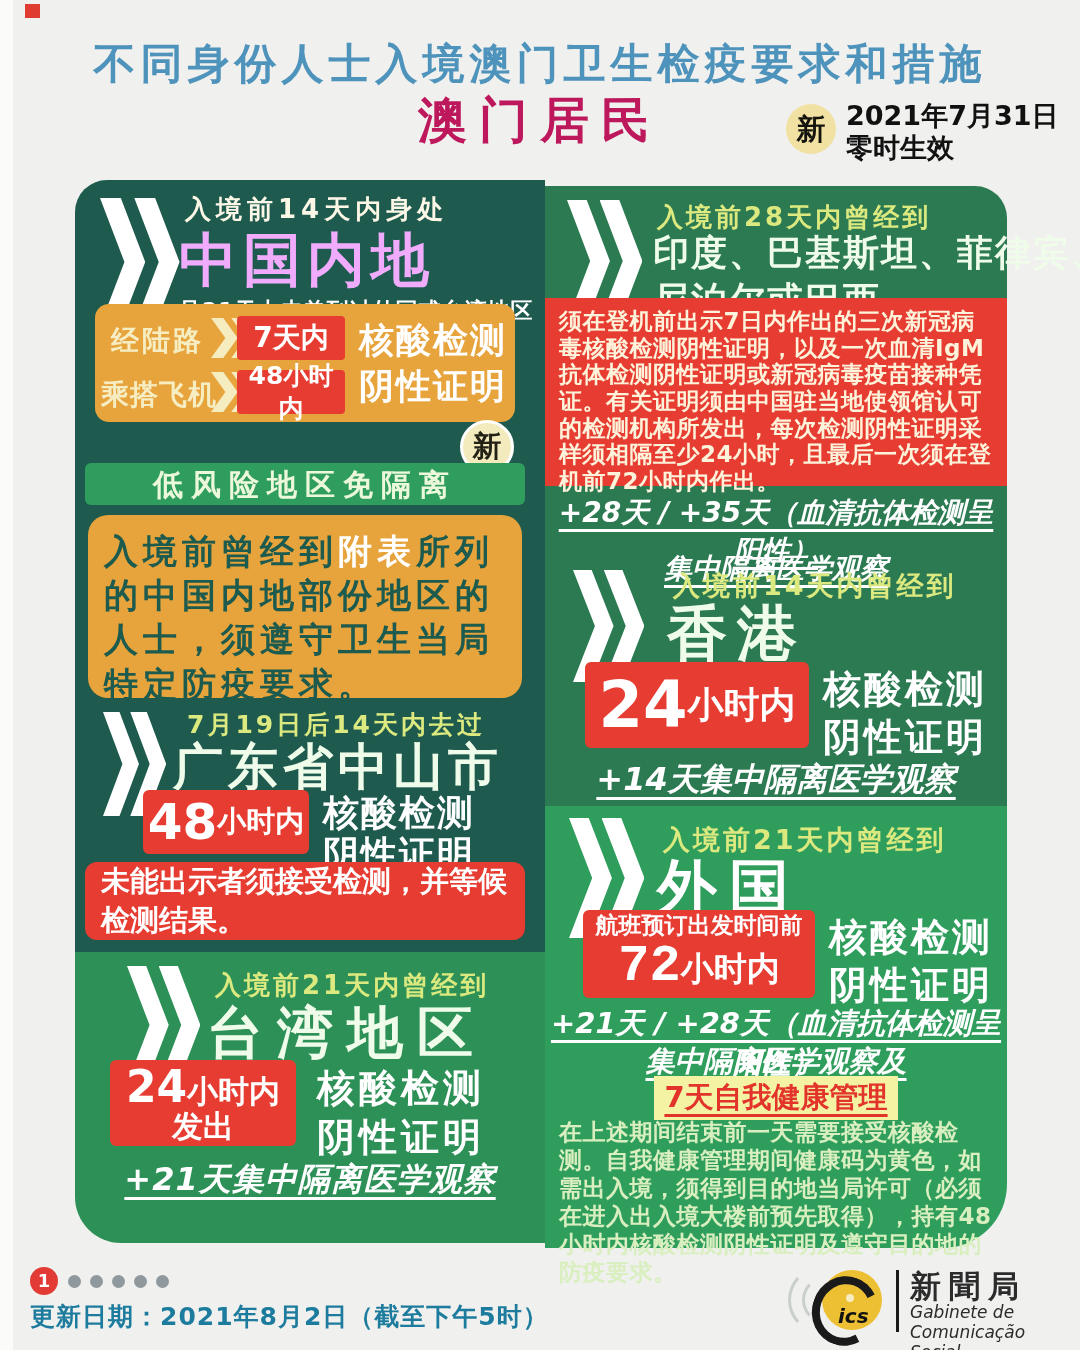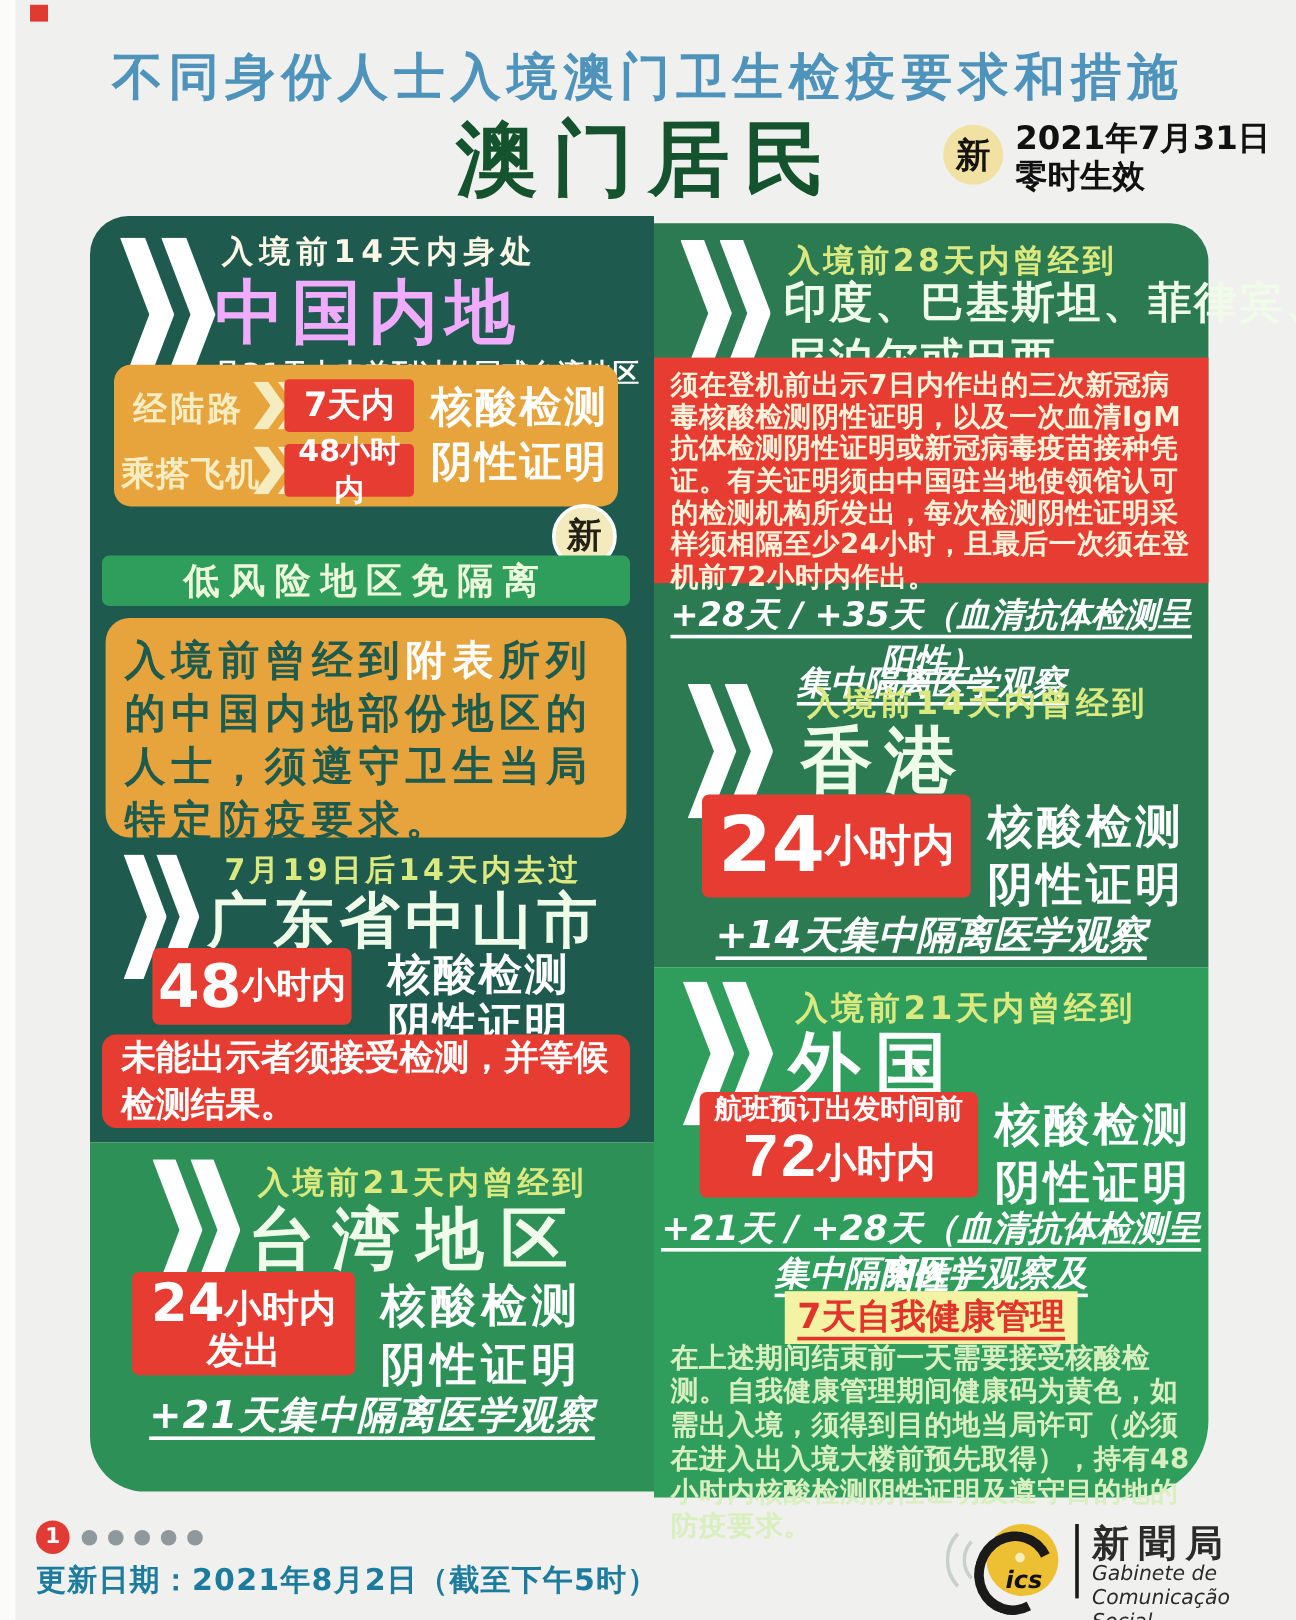--- a/index.html
+++ b/index.html
@@ -26,21 +26,21 @@
 </style>
 </head>
 <body>
 
 <div id="page">
 
   <div class="abs" style="left:0;top:0;width:13px;height:1350px;background:#fbfbfa;"></div>
   <div class="abs" style="left:25px;top:4px;width:15px;height:14px;background:#e03b30;"></div>
 
   <div class="abs ctr b" style="top:36px;font-size:42px;color:#4e93bb;letter-spacing:5px;">不同身份人士入境澳门卫生检疫要求和措施</div>
-  <div class="abs ctr b" style="top:88px;font-size:68px;color:#14532d;letter-spacing:12px;">澳门居民</div>
+  <div class="abs ctr b" style="top:88px;font-size:49px;color:#be185d;letter-spacing:12px;">澳门居民</div>
   <div class="abs b" style="left:786px;top:104px;width:50px;height:50px;border-radius:50%;background:#f1e2a3;color:#15130d;font-size:29px;line-height:50px;text-align:center;">新</div>
   <div class="abs b" style="left:846px;top:100px;font-size:27px;color:#111111;line-height:1.2;">
     <div>2021年7月31日</div>
     <div>零时生效</div>
   </div>
 
   <div class="panel" style="left:75px;top:180px;width:470px;height:772px;background:#1e5a4e;border-radius:32px 0 0 0;">
 
     <div class="chev" style="left:25px;top:18px;width:78px;height:128px;">
         <i></i>
@@ -81,21 +81,21 @@
     </div>
 
     <div class="abs b" style="left:10px;top:283px;width:440px;height:42px;background:#2f9e5c;border-radius:6px;color:#ecf8da;font-size:30px;letter-spacing:8px;text-align:center;line-height:44px;">低风险地区免隔离</div>
 
     <div class="chev" style="left:28px;top:532px;width:62px;height:104px;">
         <i></i>
         <i></i>
       </div>
     <div class="abs prelabel" style="left:112px;top:528px;font-size:25px;white-space:nowrap;">7月19日后14天内去过</div>
     <div class="abs bigtitle" style="left:98px;top:554px;font-size:50px;letter-spacing:5px;">广东省中山市</div>
-    <div class="redbox" style="left:52px;top:610px;width:166px;height:64px;">
+    <div class="redbox" style="left:68px;top:610px;width:166px;height:64px;">
       <span style="font-size:50px;">48</span>
         <span style="font-size:29px;">小时内</span>
     </div>
     <div class="abs result" style="left:248px;top:612px;font-size:36px;letter-spacing:2px;line-height:1.15;">
       <div>核酸检测</div>
       <div>阴性证明</div>
     </div>
     <div class="redbox" style="left:10px;top:682px;width:440px;height:78px;border-radius:12px;font-size:29px;line-height:1.35;justify-content:flex-start;text-align:left;padding:6px 16px;">
       <span>未能出示者须接受检测，并等候检测结果。</span>
     </div>

